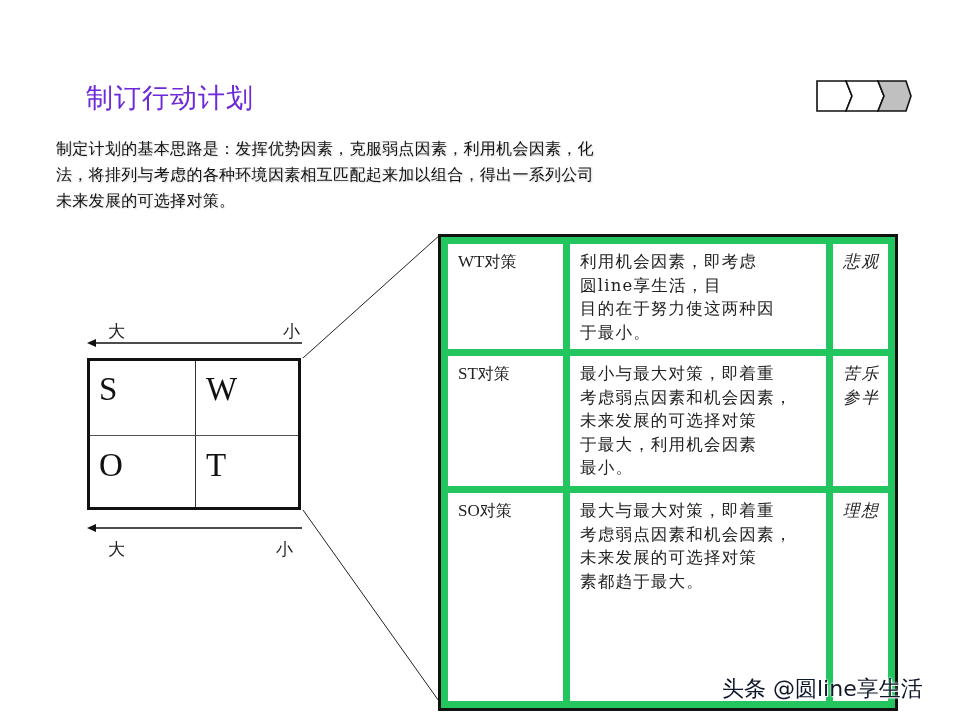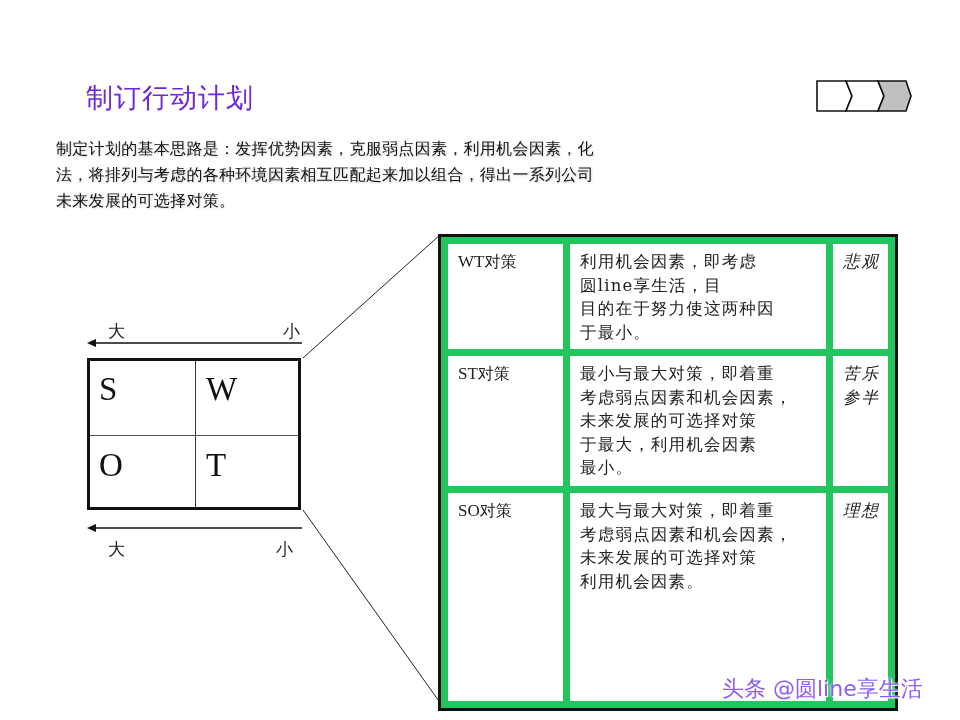--- a/index.html
+++ b/index.html
@@ -20,21 +20,21 @@
   .tbl { position:absolute; left:438px; top:234px; width:460px; height:477px; border:3px solid #111; box-sizing:border-box;
          border-collapse:collapse; }
   table.strat { position:absolute; left:441px; top:237px; width:454px; height:471px; border-collapse:collapse; }
   table.strat td { border:7px solid #22c55e; vertical-align:top; font-size:16.5px; line-height:23.5px; padding:6px 8px 0 14px; color:#222; }
   table.strat td.name { width:111px; font-size:16px; padding-left:10px; }
   table.strat td.name .latin { font-family:"Liberation Serif","DejaVu Serif",serif; font-size:17px; }
   table.strat td.desc { width:243px; letter-spacing:1.2px; padding-left:10px; }
   table.strat td.out { letter-spacing:2px; padding-left:10px;font-style:italic; }
   table.strat td .ln { display:block; white-space:nowrap; }
   .watermark { position:absolute; left:722px; top:674px; font-family:"DejaVu Sans","Liberation Sans",sans-serif;
-               font-size:22px; color:#8b5cf6; text-shadow:0 0 2px #fff, 0 0 3px #fff, 1px 1px 0 #fff; white-space:nowrap; }
+               font-size:22px; color:#0f172a; text-shadow:0 0 2px #fff, 0 0 3px #fff, 1px 1px 0 #fff; white-space:nowrap; }
 </style>
 </head>
 <body>
 
 <div class="title">制订行动计划</div>
 
 <svg class="chevrons" viewBox="0 0 96 32">
   <g>
     <polygon points="1,1 30,1 36,16 30,31 1,31" fill="#ffffff" stroke="#111" stroke-width="1.6"></polygon>
   </g>
@@ -107,21 +107,21 @@
       <span class="ln">苦乐</span>
       <span class="ln">参半</span>
     </td>
   </tr>
   <tr>
     <td class="name"><span class="latin">SO</span><span>对策</span></td>
     <td class="desc">
       <span class="ln">最大与最大对策，即着重</span>
       <span class="ln">考虑弱点因素和机会因素，</span>
       <span class="ln">未来发展的可选择对策</span>
-      <span class="ln">利用机会因素。</span>
+      <span class="ln">素都趋于最大。</span>
     </td>
     <td class="out">
       <span class="ln">理想</span>
     </td>
   </tr>
 </tbody>
   </table>
 
 <div class="watermark">头条 @圆line享生活</div>
 

